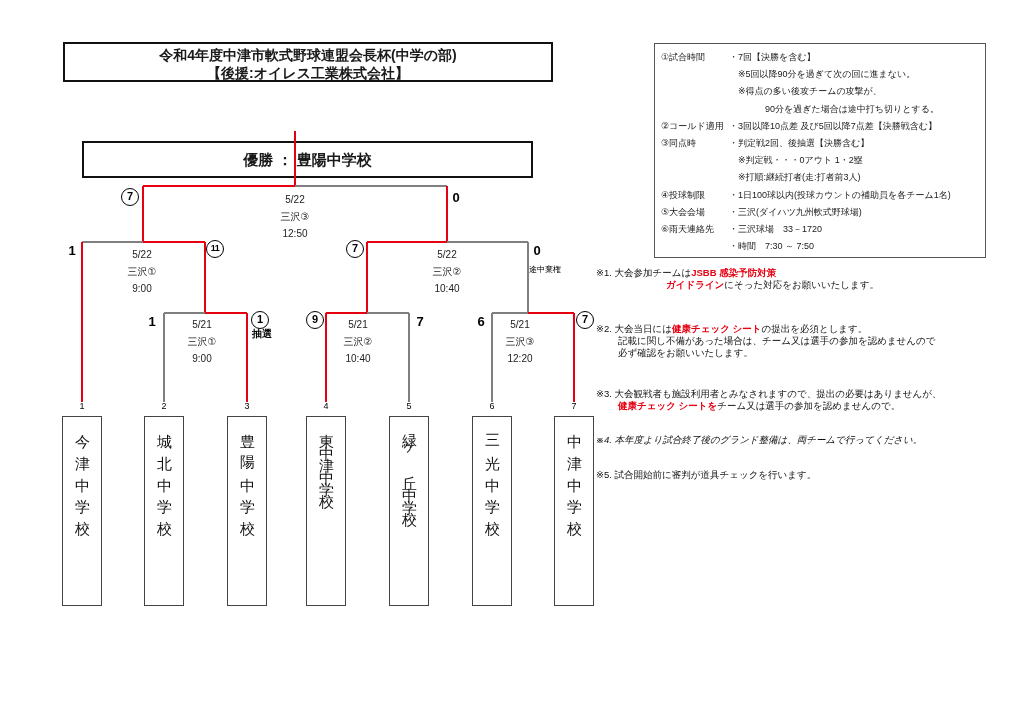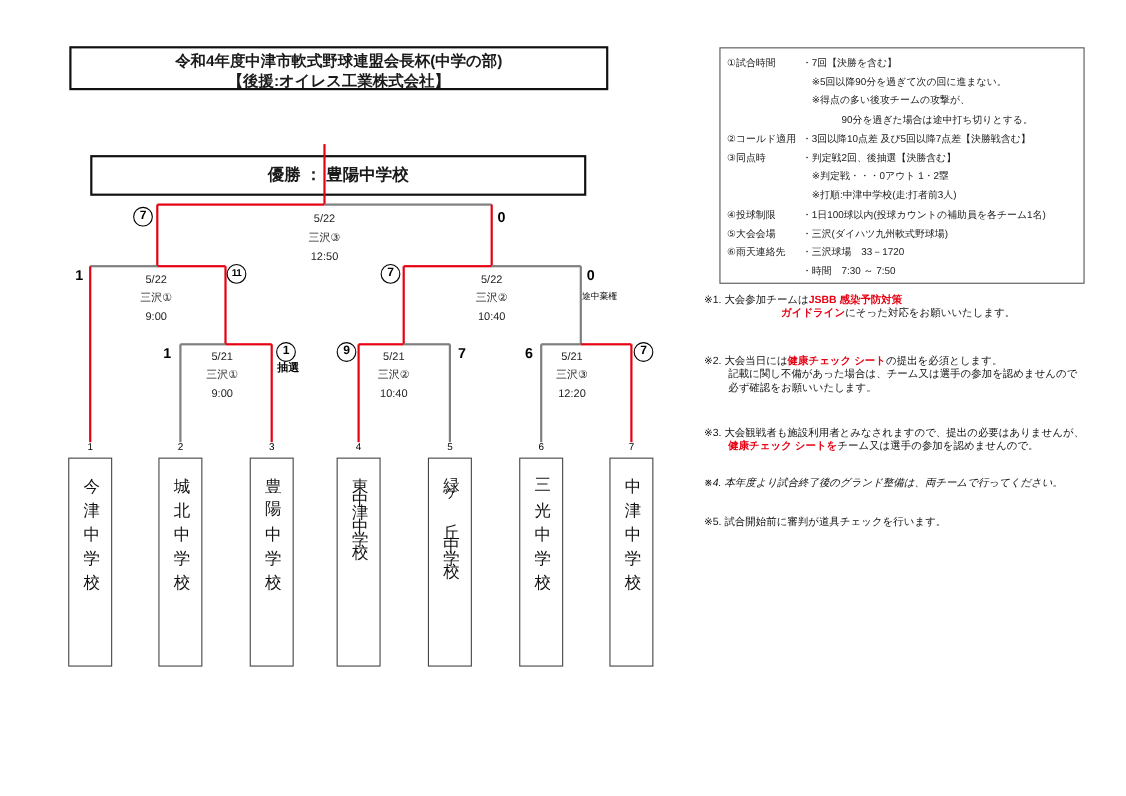--- a/index.html
+++ b/index.html
@@ -30,21 +30,21 @@
   .vname{writing-mode:vertical-rl;text-orientation:upright;font-size:15px;color:#111;}
   .ls5{letter-spacing:1.45em;}
   .ls6{letter-spacing:0.8em;}
   
   .rules{position:absolute;left:654px;top:43px;width:332px;height:215px;border:1.5px solid #555;
          box-sizing:border-box;padding:5px 0 0 6px;font-size:9px;}
   .rrow{display:flex;line-height:17.2px;white-space:nowrap;}
   .rlabel{width:68px;flex:0 0 68px;}
   .rtext{flex:1;}
   
-  .note{position:absolute;left:640px;font-size:9.5px;line-height:12px;color:#111;white-space:nowrap;}
+  .note{position:absolute;left:596px;font-size:9.5px;line-height:12px;color:#111;white-space:nowrap;}
   .redtxt{color:#e60012;font-weight:bold;}
   .ind{padding-left:22px;}
   .ind-g{padding-left:70px;}
 </style>
 </head>
 <body>
 
 <div class="page">
 
   <div class="title-box">
@@ -192,21 +192,21 @@
     <div class="rrow">
         <span class="rlabel">③同点時</span>
         <span class="rtext">・判定戦2回、後抽選【決勝含む】</span>
       </div>
     <div class="rrow">
         <span class="rlabel"></span>
         <span class="rtext">　※判定戦・・・0アウト 1・2塁</span>
       </div>
     <div class="rrow">
         <span class="rlabel"></span>
-        <span class="rtext">　※打順:中津中学校(走:打者前3人)</span>
+        <span class="rtext">　※打順:継続打者(走:打者前3人)</span>
       </div>
     <div class="rrow">
         <span class="rlabel">④投球制限</span>
         <span class="rtext">・1日100球以内(投球カウントの補助員を各チーム1名)</span>
       </div>
     <div class="rrow">
         <span class="rlabel">⑤大会会場</span>
         <span class="rtext">・三沢(ダイハツ九州軟式野球場)</span>
       </div>
     <div class="rrow">

